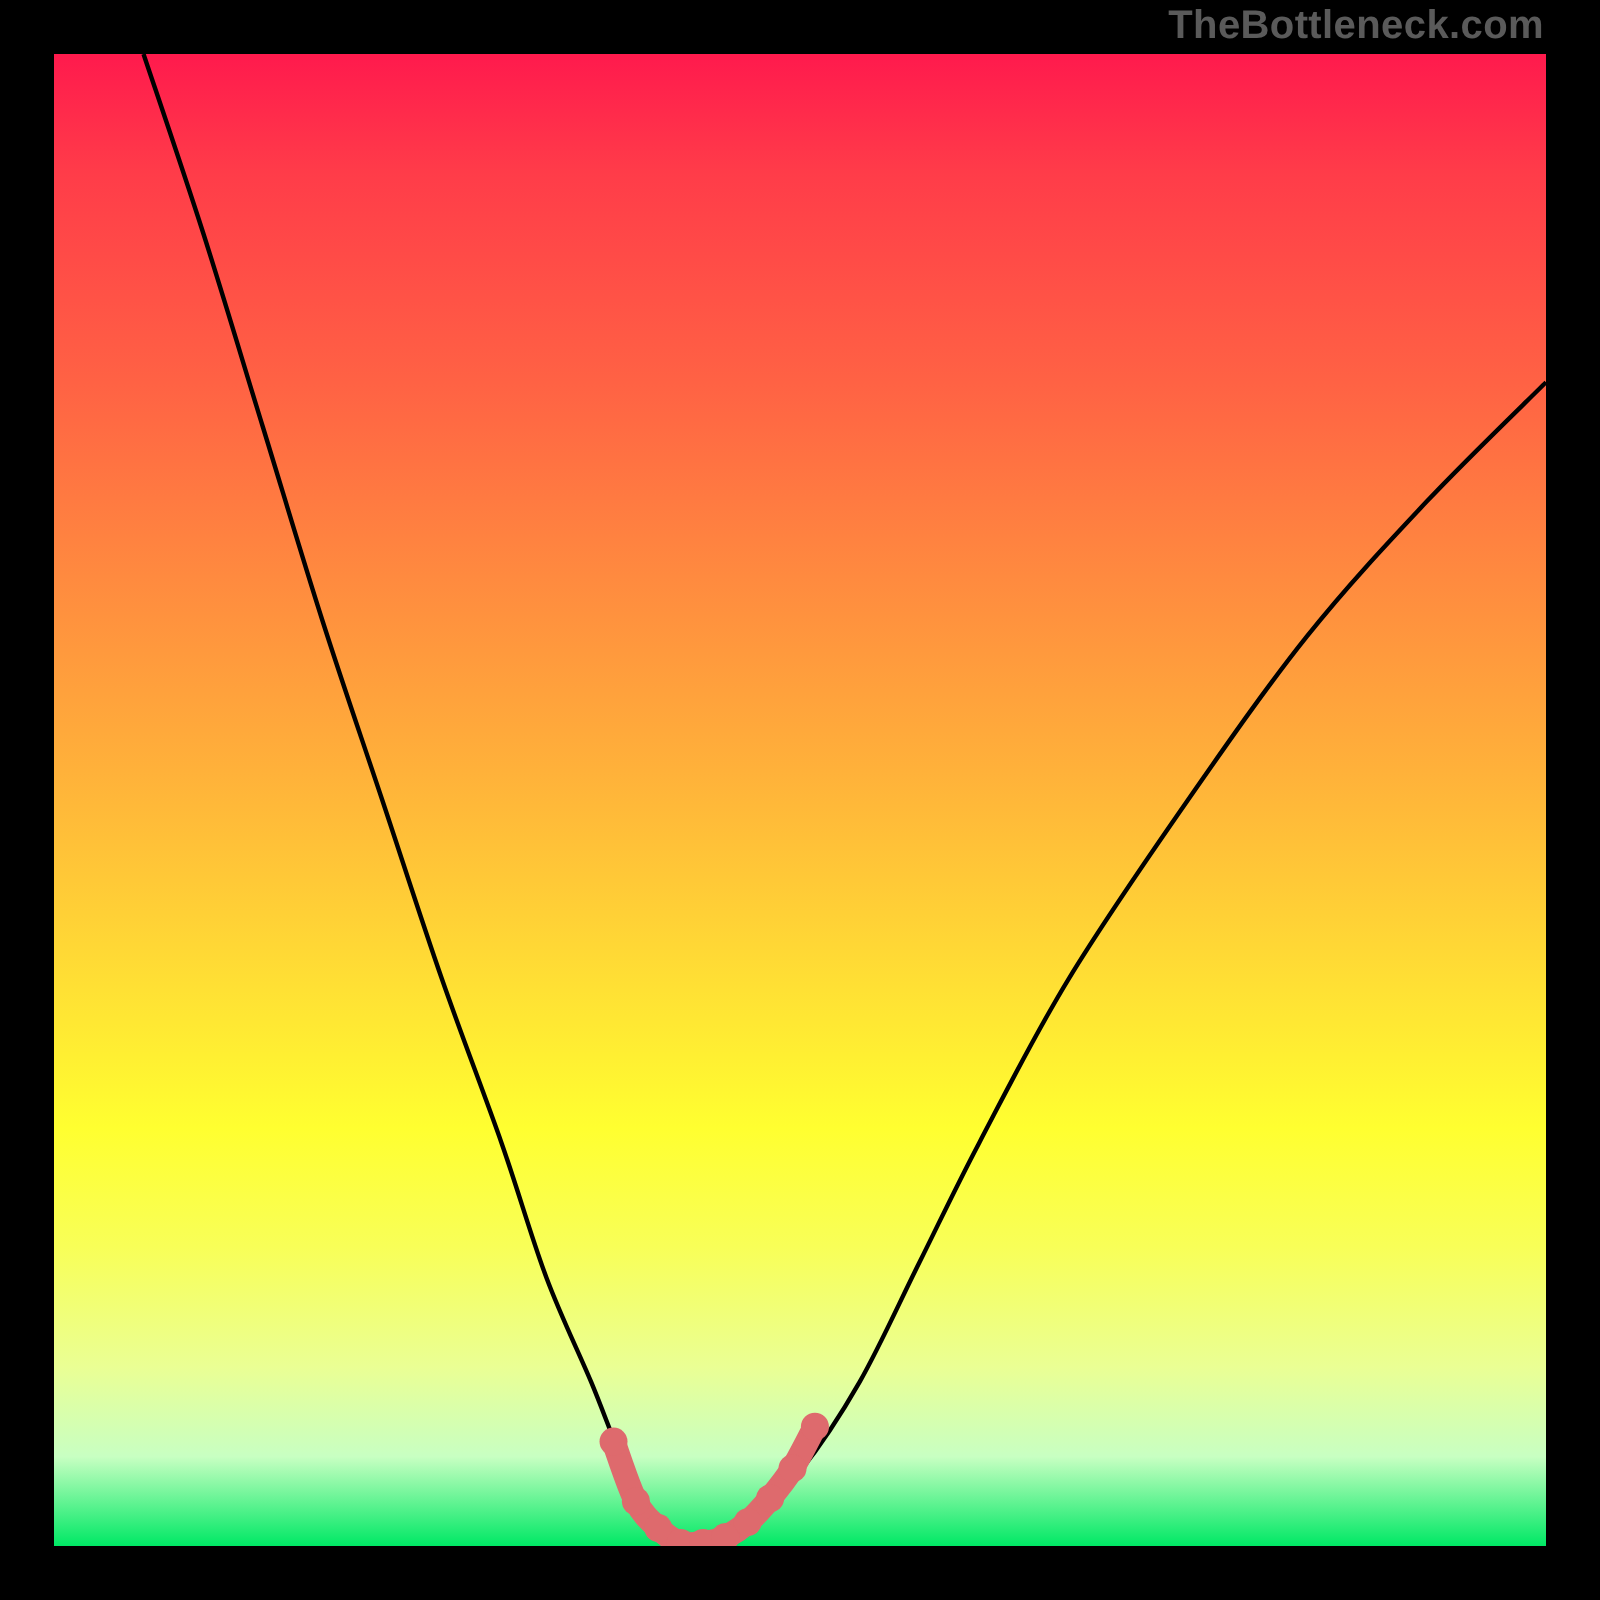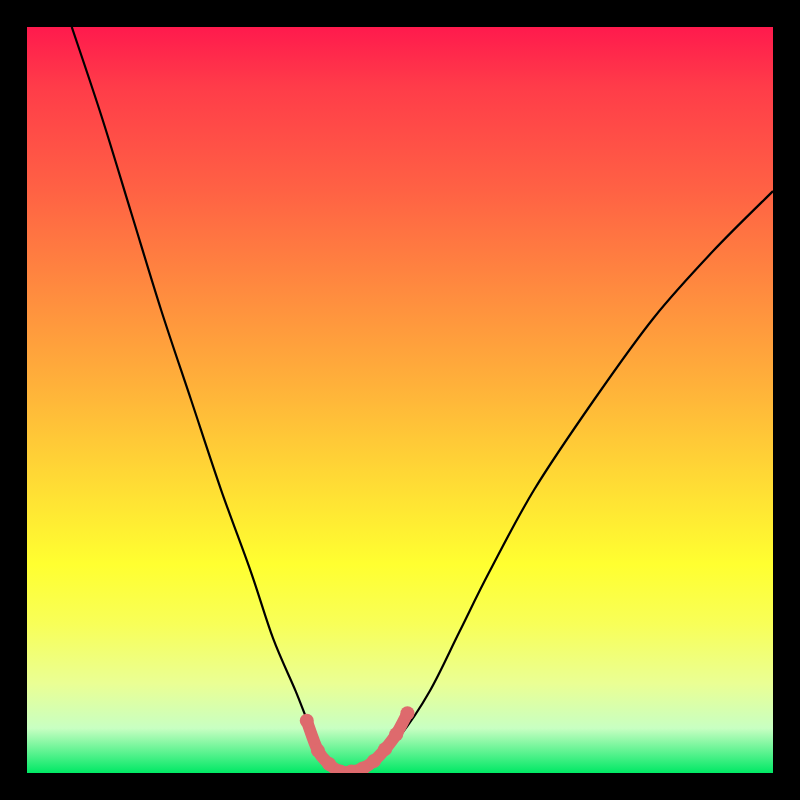--- a/index.html
+++ b/index.html
@@ -84,13 +84,14 @@
           <circle cx="313.32" cy="744.508" r="7" fill="#de6a6d"></circle>
           <circle cx="324.51" cy="744.508" r="7" fill="#de6a6d"></circle>
           <circle cx="335.7" cy="741.524" r="7" fill="#de6a6d"></circle>
           <circle cx="346.89000000000004" cy="734.064" r="7" fill="#de6a6d"></circle>
           <circle cx="358.08" cy="722.128" r="7" fill="#de6a6d"></circle>
           <circle cx="369.27" cy="707.208" r="7" fill="#de6a6d"></circle>
           <circle cx="380.46" cy="686.32" r="7" fill="#de6a6d"></circle>
         </g>
     </svg>
   </div>
+  <div class="watermark">TheBottleneck.com</div>
 </div>
 
 </body></html>

